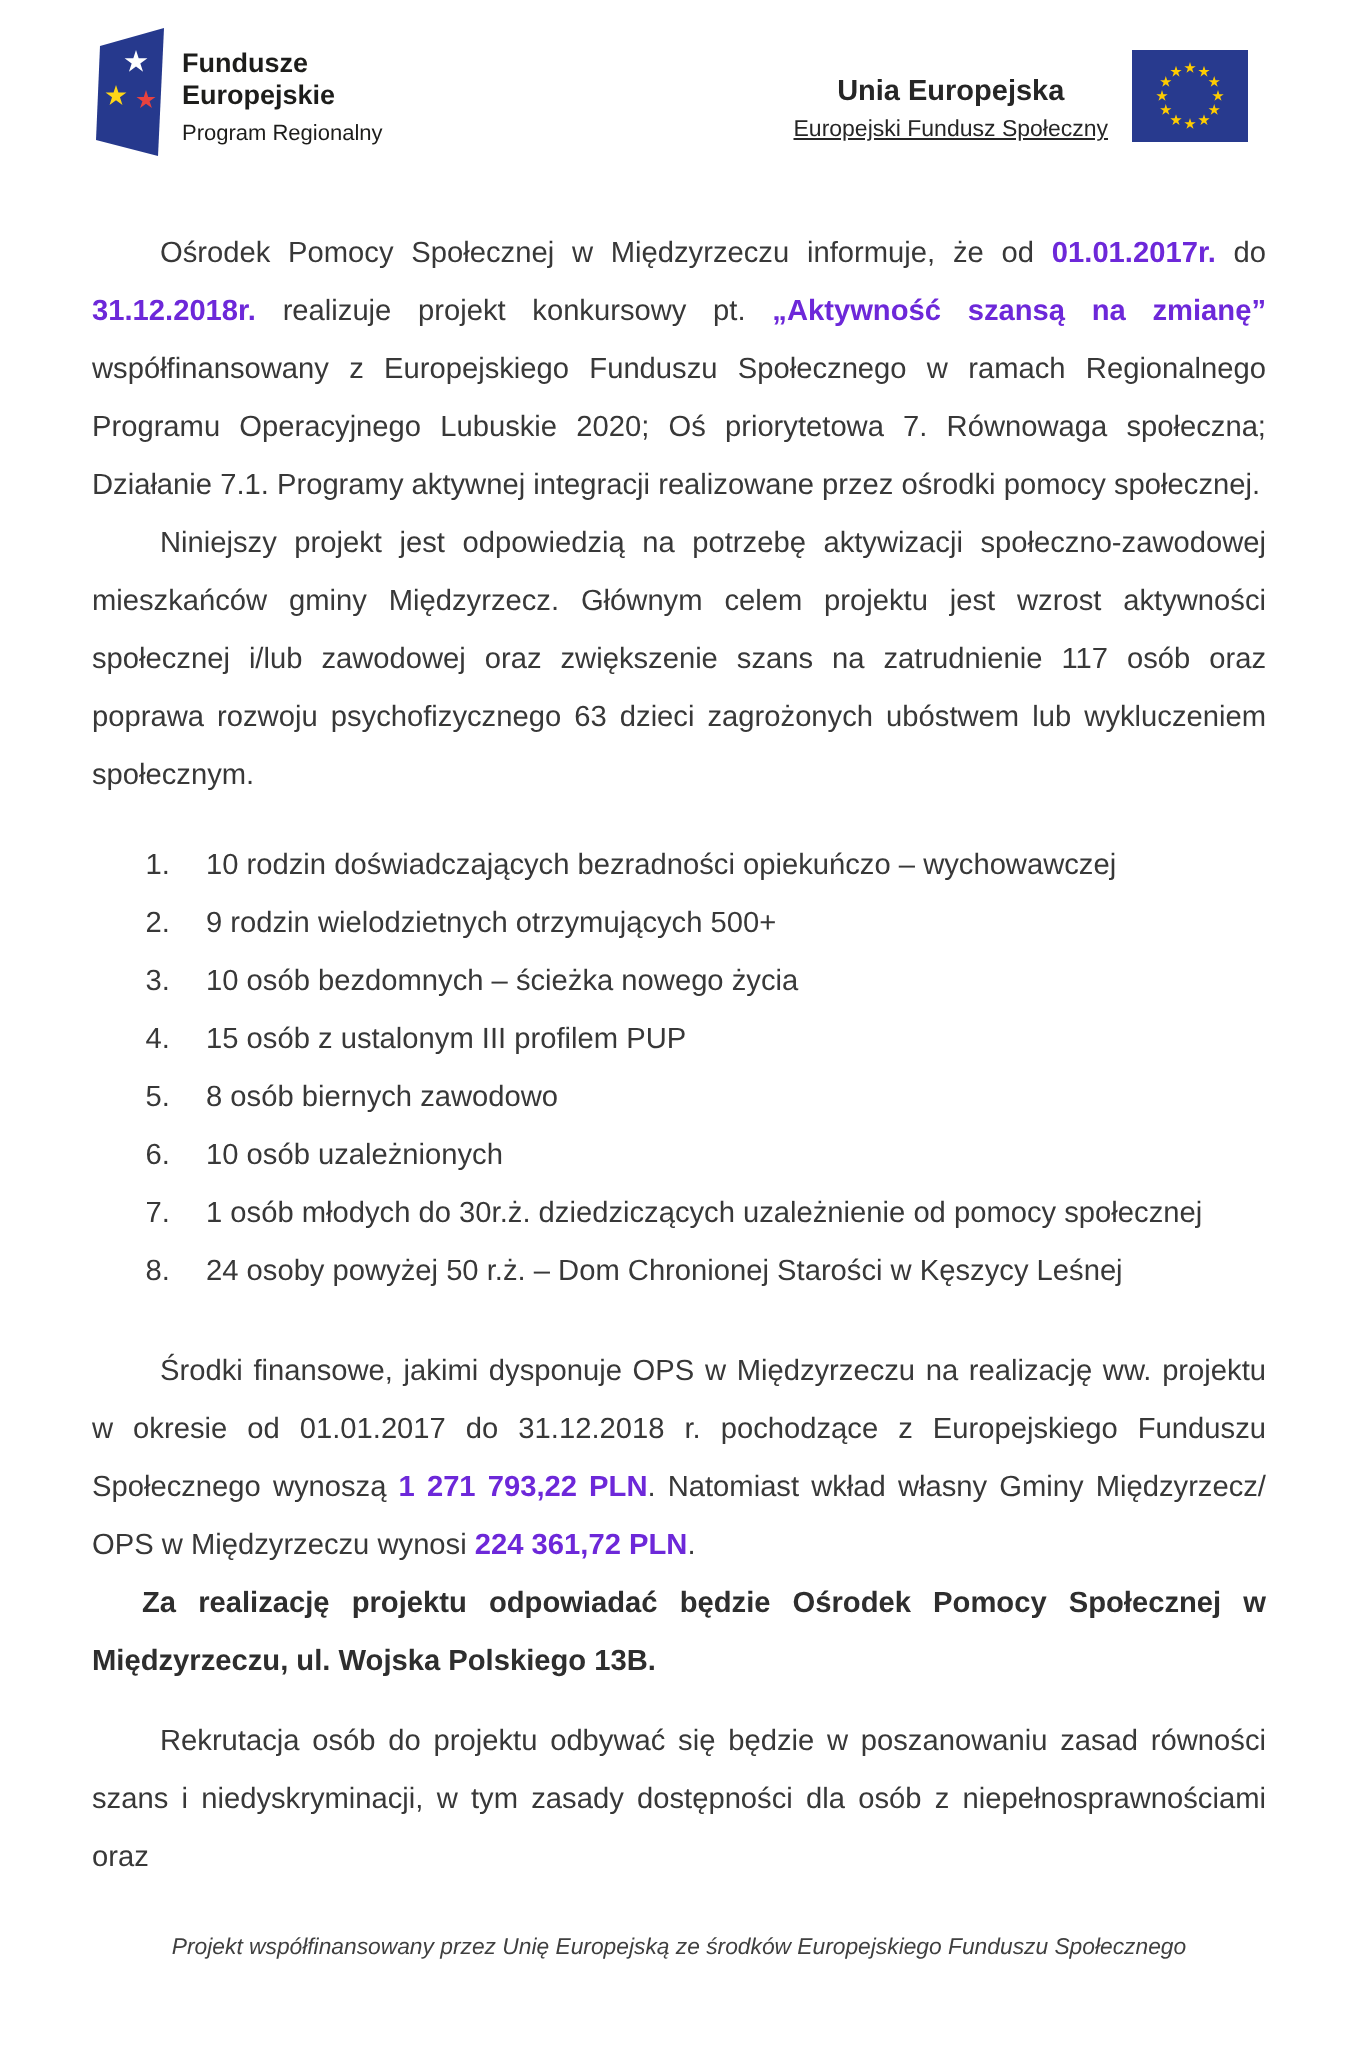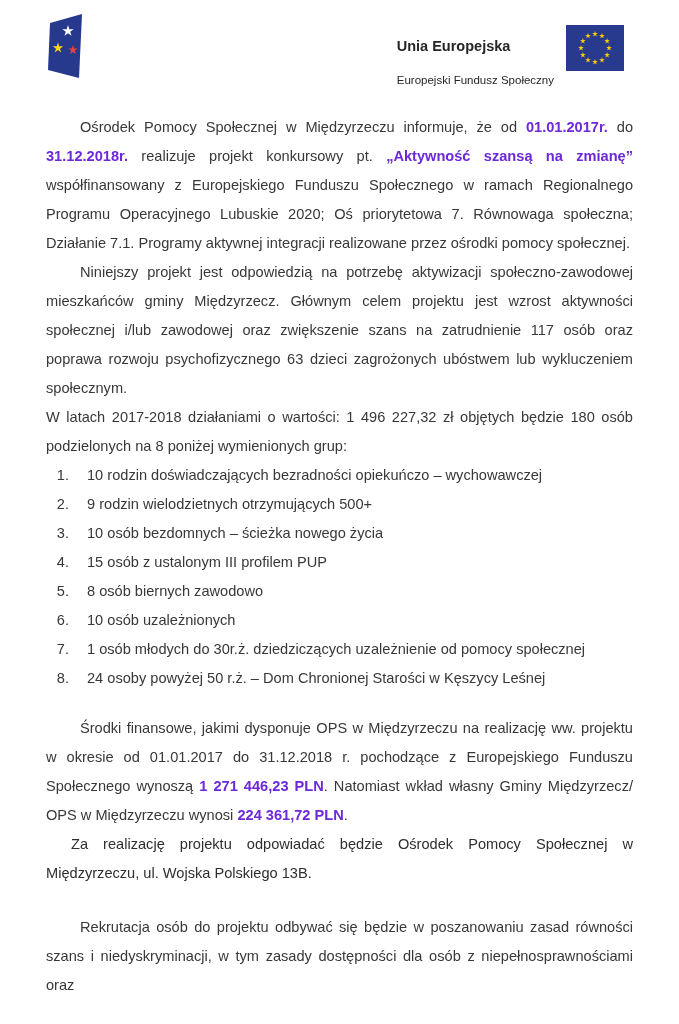--- a/index.html
+++ b/index.html
@@ -21,36 +21,36 @@
   .eu-logo   { right:55px; top:25px; gap:12px; }
 
   .fe-text { padding-top:10px; }
   .fe-title { font-weight:bold; font-size:13.5px; line-height:16px; color:#1d1d1b; }
   .fe-sub   { font-size:11px; line-height:13px; color:#1d1d1b; margin-top:5px; }
 
   .lub-text { padding-top:11px; }
   .lub-title { font-weight:bold; font-size:17px; line-height:19px; color:#2f80bf; }
   .lub-sub   { font-size:10px; line-height:12px; color:#4a98cf; margin-top:2px; margin-left:1px; }
 
-  .eu-text { text-align:left; padding-top:13px; }
+  .eu-text { text-align:center; padding-top:13px; }
   .eu-title { font-weight:bold; font-size:14.5px; line-height:17px; color:#262626; }
-  .eu-sub   { font-size:11.5px; line-height:14px; color:#262626; margin-top:18px; }
+  .eu-sub   { font-size:11.5px; line-height:14px; color:#262626; margin-top:3px;text-decoration:underline; }
 
   
   .main { padding:0 46px; }
   .para { margin:0; font-size:14.6px; line-height:29px; text-align:justify; }
   .first-indent { text-indent:34px; }
   .para b { color:#6d28d9; }
 
-  ol.groups { margin:0; padding-left:27px; font-size:14.6px; line-height:29px; list-style:decimal; }
+  ol.groups { margin:16px; padding-left:27px; font-size:14.6px; line-height:29px; list-style:decimal; }
   ol.groups li { padding-left:14px; }
 
   .gap-before { margin-top:21px; }
-  .bold-para { font-weight:normal; color:#2e2e2e; text-indent:25px; }
-  .rekrut { margin-top:25px; }
+  .bold-para { font-weight:bold; color:#2e2e2e; text-indent:25px; }
+  .rekrut { margin-top:11px; }
 
   .footer {
     margin-top:21px;
     text-align:center;
     font-style:italic;
     font-size:11.4px;
     line-height:18px;
     color:#3f3f3f;
   }
   .footer div { margin:0; }
@@ -72,20 +72,27 @@
 
     <div class="logo-block fe-logo">
       <span>
         <svg width="34" height="64" viewBox="0 0 34 64">
           <polygon points="2,9 34,0 31,64 0,56" fill="#26398d"></polygon>
           <use href="#star5" x="14" y="11" width="12" height="12" fill="#ffffff"></use>
           <use href="#star5" x="4.5" y="28.5" width="11" height="11" fill="#ffd617"></use>
           <use href="#star5" x="20" y="31" width="10" height="10" fill="#e8423f"></use>
         </svg>
       </span>
+      <div class="fe-text">
+        <div class="fe-title">
+          <div>Fundusze</div>
+          <div>Europejskie</div>
+        </div>
+        <div class="fe-sub">Program Regionalny</div>
+      </div>
     </div>
 
 
     <div class="logo-block eu-logo">
       <div class="eu-text">
         <div class="eu-title">Unia Europejska</div>
         <div class="eu-sub">Europejski Fundusz Społeczny</div>
       </div>
       <span>
         <svg width="58" height="46" viewBox="0 0 58 46">
@@ -106,34 +113,33 @@
       </span>
     </div>
   </div>
 
   <div class="main">
 
     <p class="para first-indent" style="margin-top:21px;"><span>Ośrodek Pomocy Społecznej w Międzyrzeczu informuje, że od </span><b>01.01.2017r.</b><span> do </span><b>31.12.2018r.</b><span> realizuje projekt konkursowy pt. </span><b>„Aktywność szansą na zmianę”</b><span> współfinansowany z Europejskiego Funduszu Społecznego w ramach Regionalnego Programu Operacyjnego Lubuskie 2020; Oś priorytetowa 7. Równowaga społeczna; Działanie 7.1. Programy aktywnej integracji realizowane przez ośrodki pomocy społecznej.</span></p>
 
     <p class="para first-indent">Niniejszy projekt jest odpowiedzią na potrzebę aktywizacji społeczno-zawodowej mieszkańców gminy Międzyrzecz. Głównym celem projektu jest wzrost aktywności społecznej i/lub zawodowej oraz zwiększenie szans na zatrudnienie 117 osób oraz poprawa rozwoju psychofizycznego 63 dzieci zagrożonych ubóstwem lub wykluczeniem społecznym.</p>
 
-    <p class="para">W latach 2017-2018 działaniami o wartości: 1 496 227,32 zł objętych będzie 180 osób podzielonych na 8 poniżej wymienionych grup:</p>
 
     <ol class="groups">
       <li>10 rodzin doświadczających bezradności opiekuńczo – wychowawczej</li>
       <li>9 rodzin wielodzietnych otrzymujących 500+</li>
       <li>10 osób bezdomnych – ścieżka nowego życia</li>
       <li>15 osób z ustalonym III profilem PUP</li>
       <li>8 osób biernych zawodowo</li>
       <li>10 osób uzależnionych</li>
       <li>1 osób młodych do 30r.ż. dziedziczących uzależnienie od pomocy społecznej</li>
       <li>24 osoby powyżej 50 r.ż. – Dom Chronionej Starości w Kęszycy Leśnej</li>
     </ol>
 
-    <p class="para first-indent gap-before"><span>Środki finansowe, jakimi dysponuje OPS w Międzyrzeczu na realizację ww. projektu w okresie od 01.01.2017 do 31.12.2018 r. pochodzące z Europejskiego Funduszu Społecznego wynoszą </span><b>1 271 446,23 PLN</b><span>. Natomiast wkład własny Gminy Międzyrzecz/ OPS w Międzyrzeczu wynosi </span><b>224 361,72 PLN</b><span>.</span></p>
+    <p class="para first-indent gap-before"><span>Środki finansowe, jakimi dysponuje OPS w Międzyrzeczu na realizację ww. projektu w okresie od 01.01.2017 do 31.12.2018 r. pochodzące z Europejskiego Funduszu Społecznego wynoszą </span><b>1 271 793,22 PLN</b><span>. Natomiast wkład własny Gminy Międzyrzecz/ OPS w Międzyrzeczu wynosi </span><b>224 361,72 PLN</b><span>.</span></p>
 
     <p class="para bold-para">Za realizację projektu odpowiadać będzie Ośrodek Pomocy Społecznej w Międzyrzeczu, ul. Wojska Polskiego 13B.</p>
 
     <p class="para first-indent rekrut">Rekrutacja osób do projektu odbywać się będzie w poszanowaniu zasad równości szans i niedyskryminacji, w tym zasady dostępności dla osób z niepełnosprawnościami oraz</p>
   </div>
 
   <div class="footer">
     <div>Projekt współfinansowany przez Unię Europejską ze środków Europejskiego Funduszu Społecznego</div>
 
   </div>

